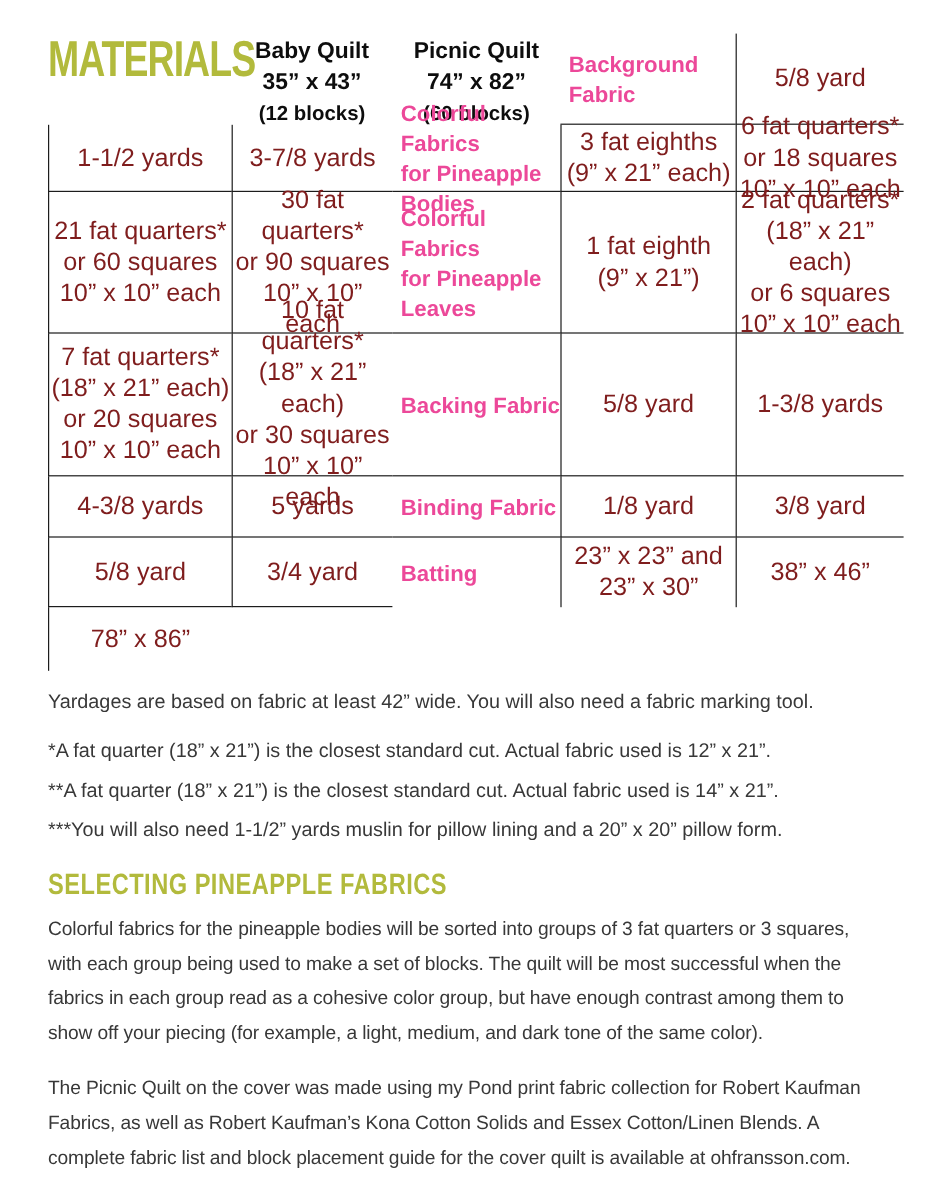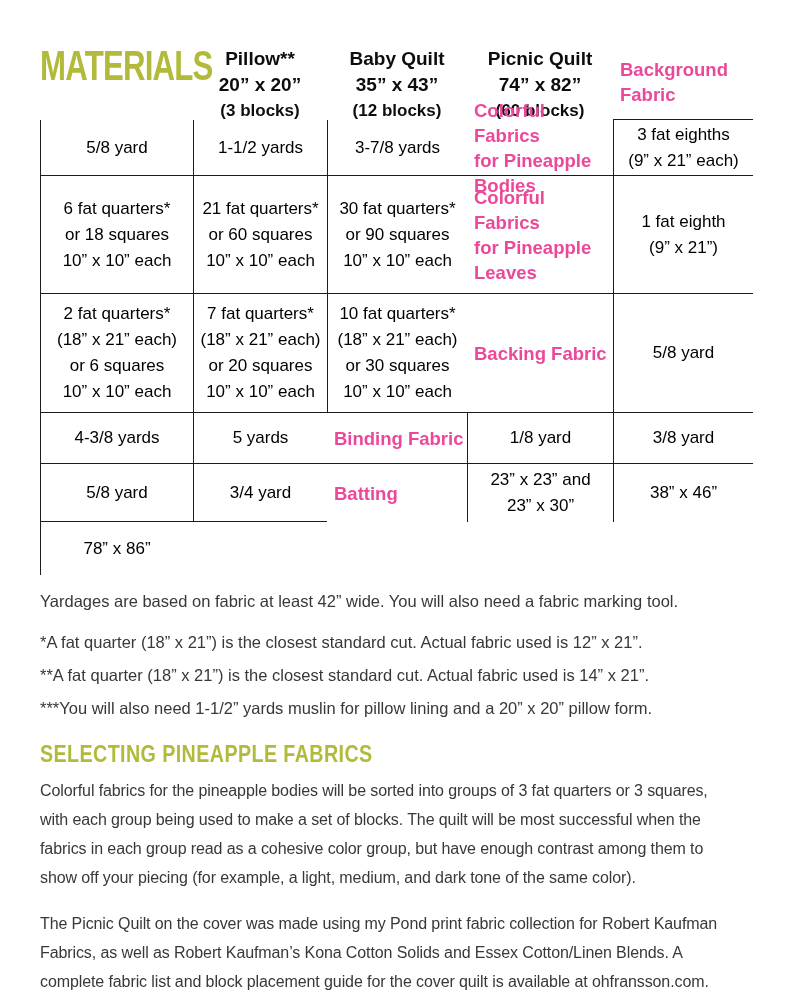--- a/index.html
+++ b/index.html
@@ -12,21 +12,21 @@
     font-family: "Liberation Sans", sans-serif;
     color: #1f1f1f;
     overflow: hidden;
   }
 
   
   .mtable {
     display: grid;
     grid-template-columns: 153px 134px 140px 146px 140px;
     grid-template-rows: 76px 56px 118px 119px 51px 58px 53px;
-    margin: 44px 0 0 40px;
+    margin: 28px 0 0 40px;
     width: 713px;
   }
   .c { display: flex; }
   .hd {
     flex-direction: column;
     align-items: center;
     justify-content: flex-start;
     text-align: center;
     font-weight: bold;
     font-size: 19px;
@@ -53,23 +53,23 @@
     font-size: 18.5px;
     line-height: 25px;
     color: #ec4899;
     padding-left: 7px;
     white-space: pre-line;
   }
   .val {
     align-items: center;
     justify-content: center;
     text-align: center;
-    font-size: 17px;
+    font-size: 21px;
     line-height: 26px;
-    color: #000000;
+    color: #7f1d1d;
     white-space: pre-line;
   }
   .vl { border-left: 1.5px solid #1c1c1c; }
   .hb { border-bottom: 1.5px solid #1c1c1c; }
 
   
   .notes { margin: 17px 0 0 40px; width: 732px; }
   .note {
     font-size: 16.5px;
     line-height: 19px;
@@ -102,25 +102,20 @@
 </style>
 </head>
 <body>
 
 <div class="page">
 
   <div class="mtable">
 
     <div class="c hd head-title">
       <div class="materials-title">MATERIALS</div>
-    </div>
-    <div class="c hd">
-      <div>Pillow**</div>
-      <div>20” x 20”</div>
-      <div class="blocks">(3 blocks)</div>
     </div>
     <div class="c hd">
       <div>Baby Quilt</div>
       <div>35” x 43”</div>
       <div class="blocks">(12 blocks)</div>
     </div>
     <div class="c hd">
       <div>Picnic Quilt</div>
       <div>74” x 82”</div>
       <div class="blocks">(60 blocks)</div>
@@ -160,20 +155,21 @@
 (18” x 21” each)
 or 20 squares
 10” x 10” each</div>
     <div class="c val vl hb">10 fat quarters*
 (18” x 21” each)
 or 30 squares
 10” x 10” each</div>
 
     <div class="c lbl hb">Backing Fabric</div>
     <div class="c val vl hb">5/8 yard</div>
+    <div class="c val vl hb">1-3/8 yards</div>
     <div class="c val vl hb">4-3/8 yards</div>
     <div class="c val vl hb">5 yards</div>
 
     <div class="c lbl hb">Binding Fabric</div>
     <div class="c val vl hb">1/8 yard</div>
     <div class="c val vl hb">3/8 yard</div>
     <div class="c val vl hb">5/8 yard</div>
     <div class="c val vl hb">3/4 yard</div>
 
     <div class="c lbl">Batting</div>

